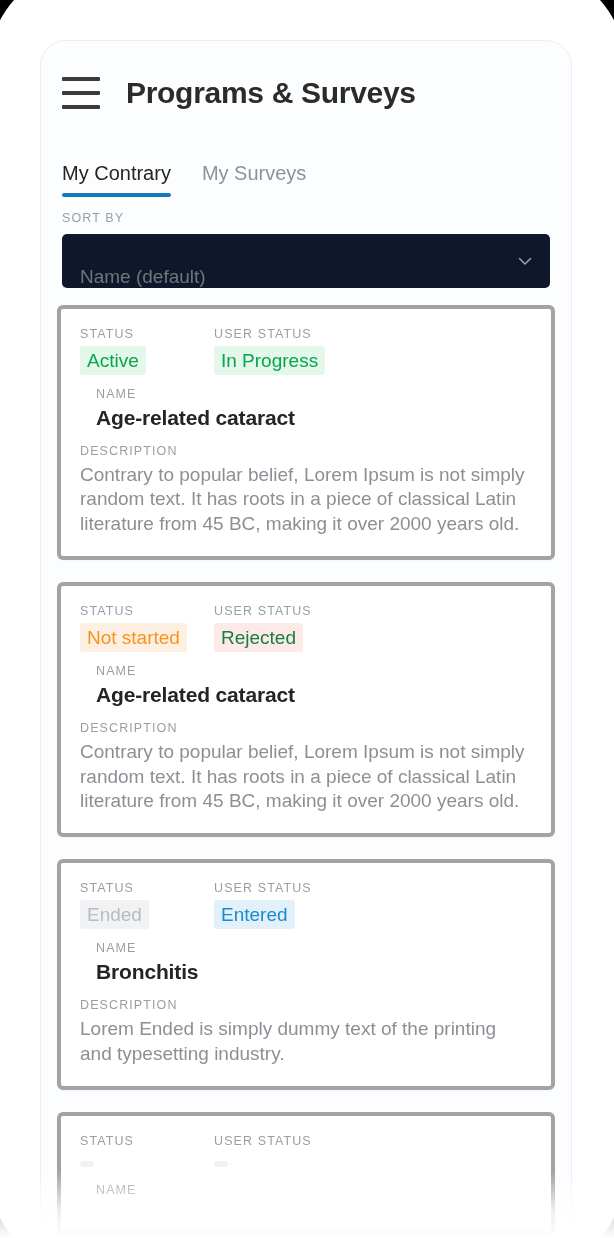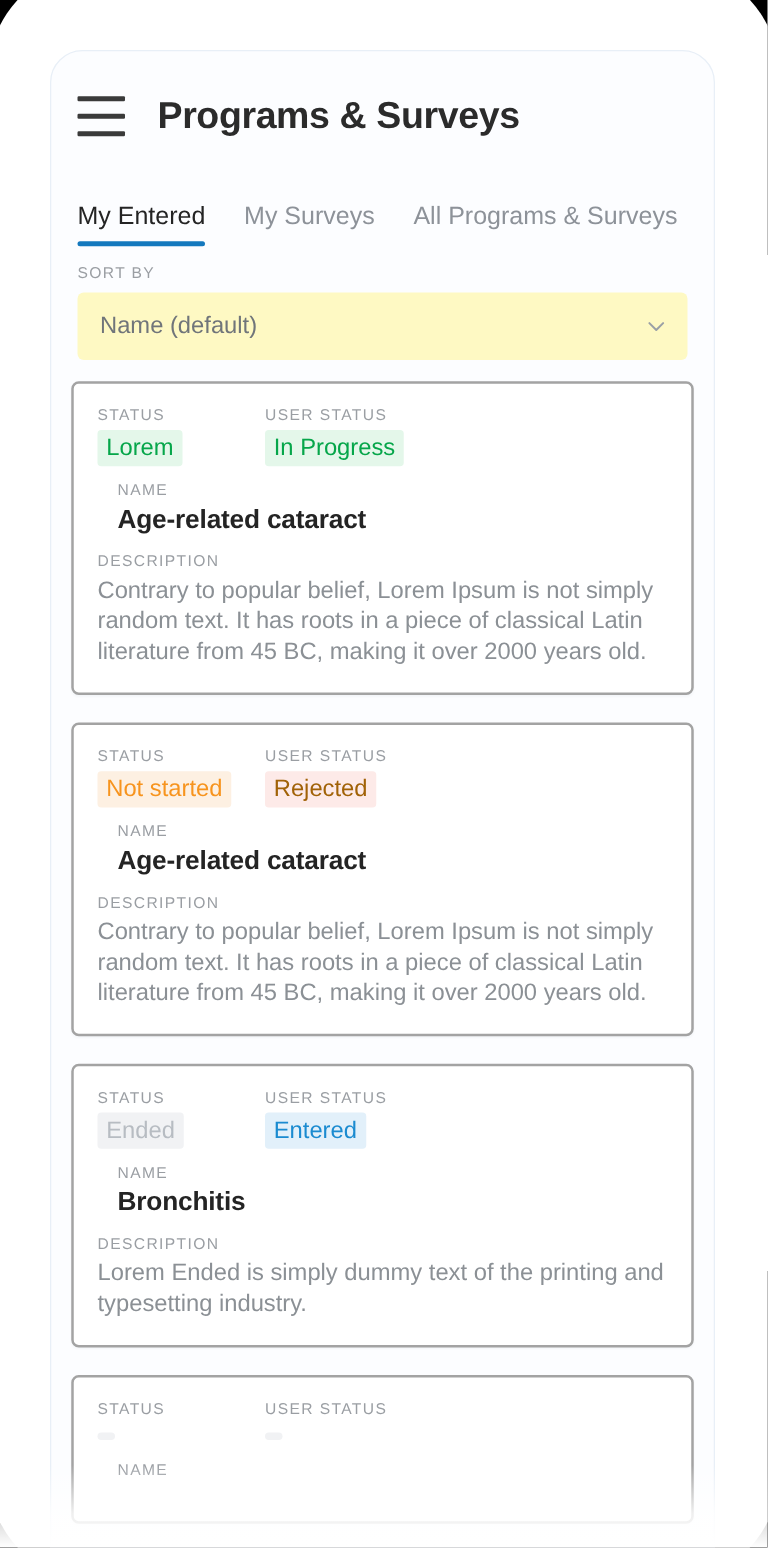--- a/index.html
+++ b/index.html
@@ -132,24 +132,24 @@
   #sort-label {
     font-size: 12.5px;
     letter-spacing: 1.1px;
     color: #9a9ea3;
     text-transform: uppercase;
     margin-bottom: 9px;
   }
   #sort-select {
     position: relative;
     height: 54px;
-    background: #fef9c3;
+    background: #0f172a;
     border-radius: 5px;
     display: flex;
-    align-items: center;
+    align-items: flex-end;
     padding: 0 18px;
     box-sizing: border-box;
     cursor: pointer;
   }
   #sort-value {
     font-size: 19px;
     color: #70757a;
   }
   #sort-chevron {
     position: absolute;
@@ -160,21 +160,21 @@
     height: 18px;
     display: block;
   }
 
   
   #card-list {
     padding: 17px 16px 0 16px;
   }
   .program-card {
     background: #ffffff;
-    border: 2px solid #a3a3a3;
+    border: 4px solid #a3a3a3;
     border-radius: 6px;
     padding: 18px 19px 20px 19px;
     margin-bottom: 22px;
     box-shadow: 0 1px 2px rgba(30,50,80,0.035);
   }
   .status-row {
     display: flex;
     margin-bottom: 12px;
   }
   .status-col {
@@ -190,21 +190,21 @@
   }
   .badge {
     display: inline-block;
     font-size: 19px;
     padding: 3px 7px;
     border-radius: 3px;
     line-height: 1.22;
   }
   .badge.green  { color: #06a64a; background: #e4f7ea; }
   .badge.orange { color: #f7941e; background: #fdf0e2; }
-  .badge.red    { color: #a16207; background: #fdeae8; }
+  .badge.red    { color: #15803d; background: #fdeae8; }
   .badge.grey   { color: #b7bcc2; background: #f1f2f4; }
   .badge.blue   { color: #1b8bd0; background: #e2f0fa; }
 
   .name-block { margin-bottom: 14px; margin-left: 16px; }
   .card-name {
     font-size: 21px;
     font-weight: bold;
     color: #242424;
     letter-spacing: -0.15px;
   }
@@ -237,42 +237,41 @@
     <div id="app-header">
       <div id="menu-button">
         <span class="bar"></span>
         <span class="bar"></span>
         <span class="bar"></span>
       </div>
       <div id="page-title">Programs &amp; Surveys</div>
     </div>
 
     <div id="tab-bar">
-      <div class="tab active">My Entered</div>
+      <div class="tab active">My Contrary</div>
       <div class="tab">My Surveys</div>
-      <div class="tab">All Programs &amp; Surveys</div>
     </div>
 
     <div id="sort-section">
       <div id="sort-label">SORT BY</div>
       <div id="sort-select">
         <span id="sort-value">Name (default)</span>
         <svg id="sort-chevron" viewBox="0 0 18 18">
           <path d="M3.5 6.5 L9 12 L14.5 6.5" fill="none" stroke="#9aa0a6" stroke-width="1.6" stroke-linecap="round" stroke-linejoin="round"></path>
         </svg>
       </div>
     </div>
 
     <div id="card-list">
 
       <div class="program-card">
         <div class="status-row">
           <div class="status-col status">
             <div class="field-label">STATUS</div>
-            <span class="badge green">Lorem</span>
+            <span class="badge green">Active</span>
           </div>
           <div class="status-col">
             <div class="field-label">USER STATUS</div>
             <span class="badge green">In Progress</span>
           </div>
         </div>
         <div class="name-block">
           <div class="field-label">NAME</div>
           <div class="card-name">Age-related cataract</div>
         </div>

